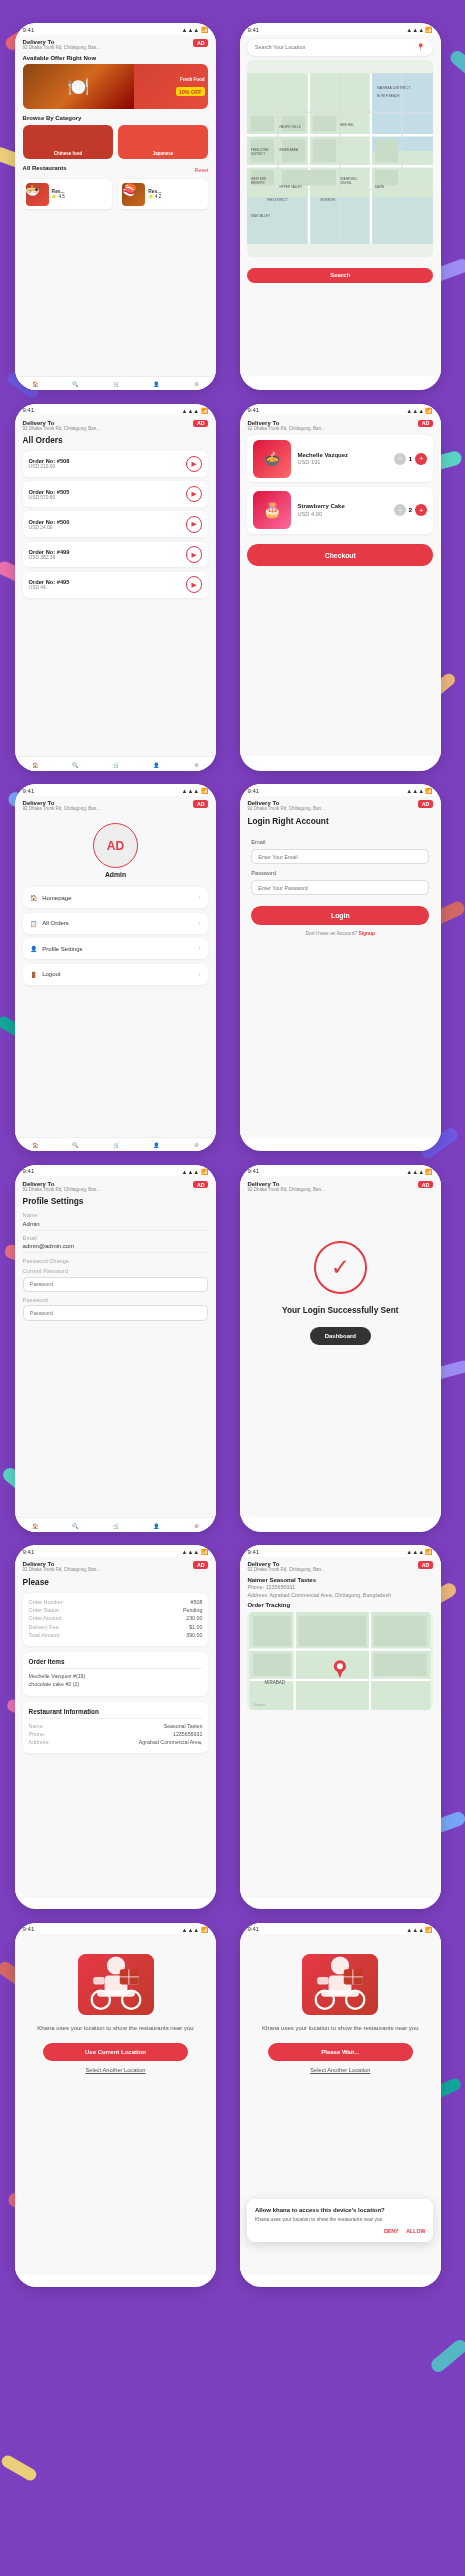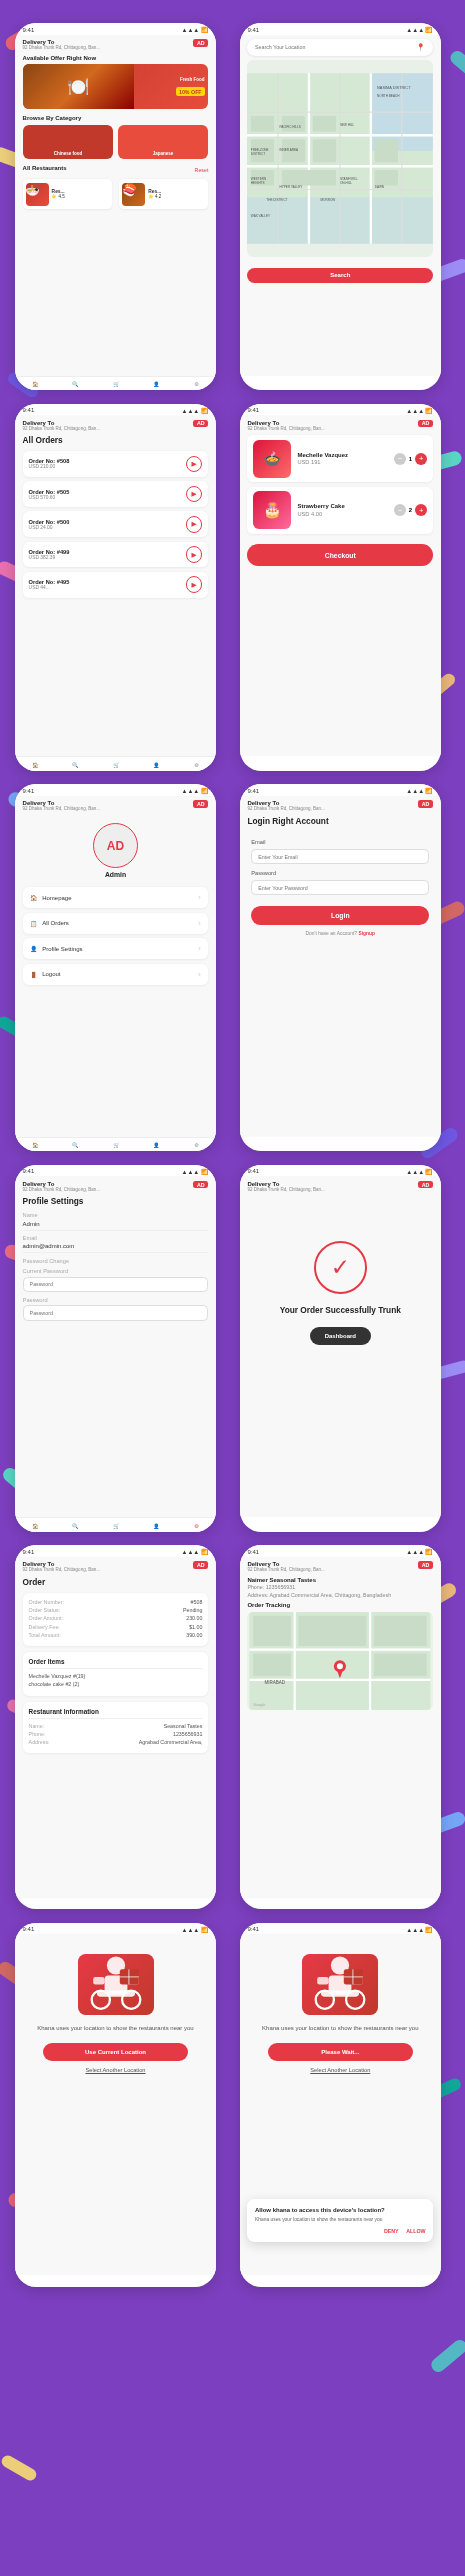--- a/index.html
+++ b/index.html
@@ -1125,40 +1125,40 @@
     <div class="screen-content">
       <div class="delivery-header">
         <div class="delivery-location">
           <div class="label">Delivery To</div>
           <div class="addr">92 Dhaka Trunk Rd, Chittagong, Ban...</div>
         </div>
         <div class="ad-badge">AD</div>
       </div>
       <div class="success-container">
         <div class="success-icon">✓</div>
-        <div class="success-text">Your Order Successfully Trunk</div>
+        <div class="success-text">Your Login Successfully Sent</div>
         <button class="dashboard-btn">Dashboard</button>
       </div>
     </div>
   </div>
 
   <div class="phone-frame">
     <div class="phone-status-bar">
       <span>9:41</span>
       <span>▲▲▲ 📶</span>
     </div>
     <div class="screen-content">
       <div class="delivery-header">
         <div class="delivery-location">
           <div class="label">Delivery To</div>
           <div class="addr">92 Dhaka Trunk Rd, Chittagong, Ban...</div>
         </div>
         <div class="ad-badge">AD</div>
       </div>
-      <div class="screen-title-large">Order</div>
+      <div class="screen-title-large">Please</div>
       <div class="order-detail-section">
         <div class="order-detail-row">
           <span class="order-detail-label">Order Number:</span>
           <span>#508</span>
         </div>
         <div class="order-detail-row">
           <span class="order-detail-label">Order Status:</span>
           <span>Pending</span>
         </div>
         <div class="order-detail-row">

